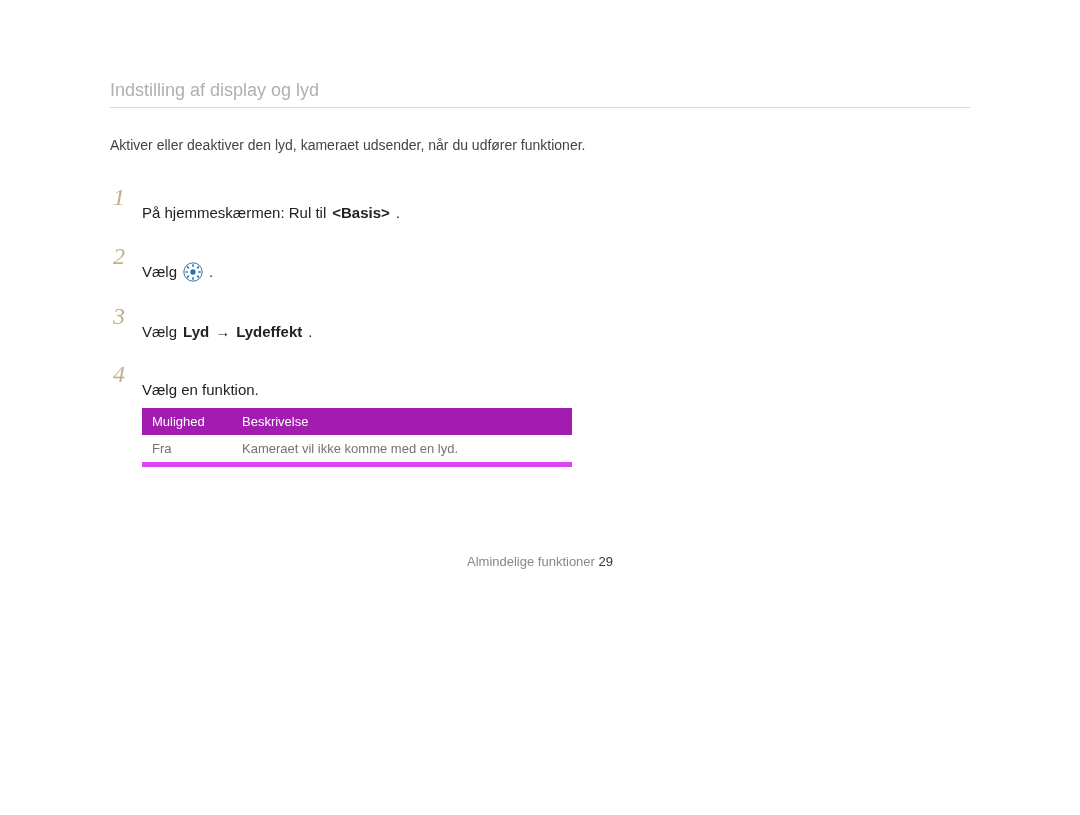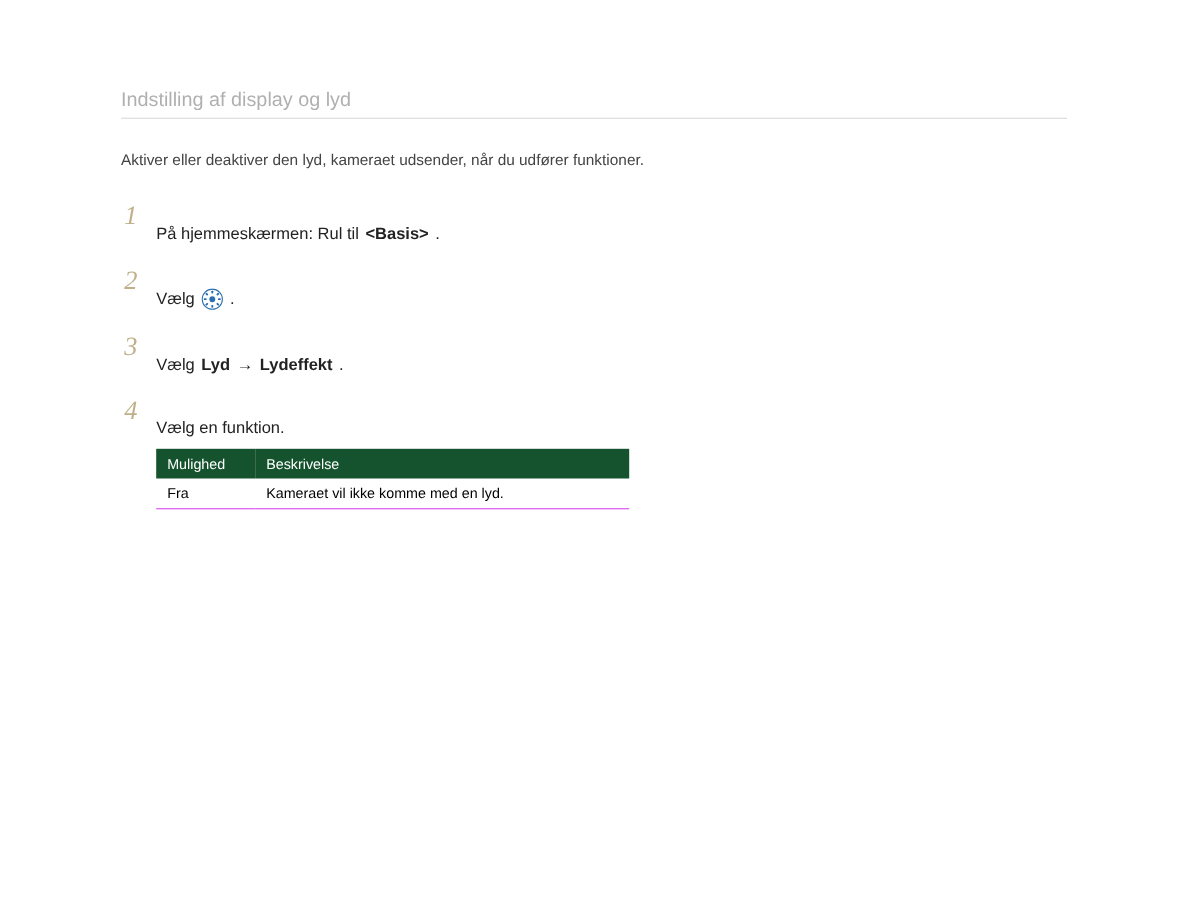--- a/index.html
+++ b/index.html
@@ -79,30 +79,30 @@
   }
 
   table.opts {
     border-collapse: collapse;
     width: 430px;
     margin-top: 2px;
     margin-left: 32px;
     font-size: 13px;
   }
   table.opts th {
-    background: #14532d;
+    background: #a21caf;
     color: #ffffff;
     text-align: left;
     font-weight: 400;
     padding: 6px 10px;
   }
   table.opts td {
-    border-bottom: 1px solid #d946ef;
+    border-bottom: 5px solid #d946ef;
     padding: 6px 10px;
-    color: #000000;
+    color: #737373;
   }
   table.opts th:first-child,
   table.opts td:first-child {
     width: 70px;
   }
 
   .footer {
     position: absolute;
     bottom: 28px;
     left: 0;
@@ -186,14 +186,17 @@
       <tbody>
         <tr>
           <td>Fra</td>
           <td>Kameraet vil ikke komme med en lyd.</td>
         </tr>
       </tbody>
     </table>
 
   </div>
 
+  <div class="footer">
+    <span>Almindelige funktioner </span><span class="pg">29</span>
+  </div>
 
 </div>
 
 </body></html>

